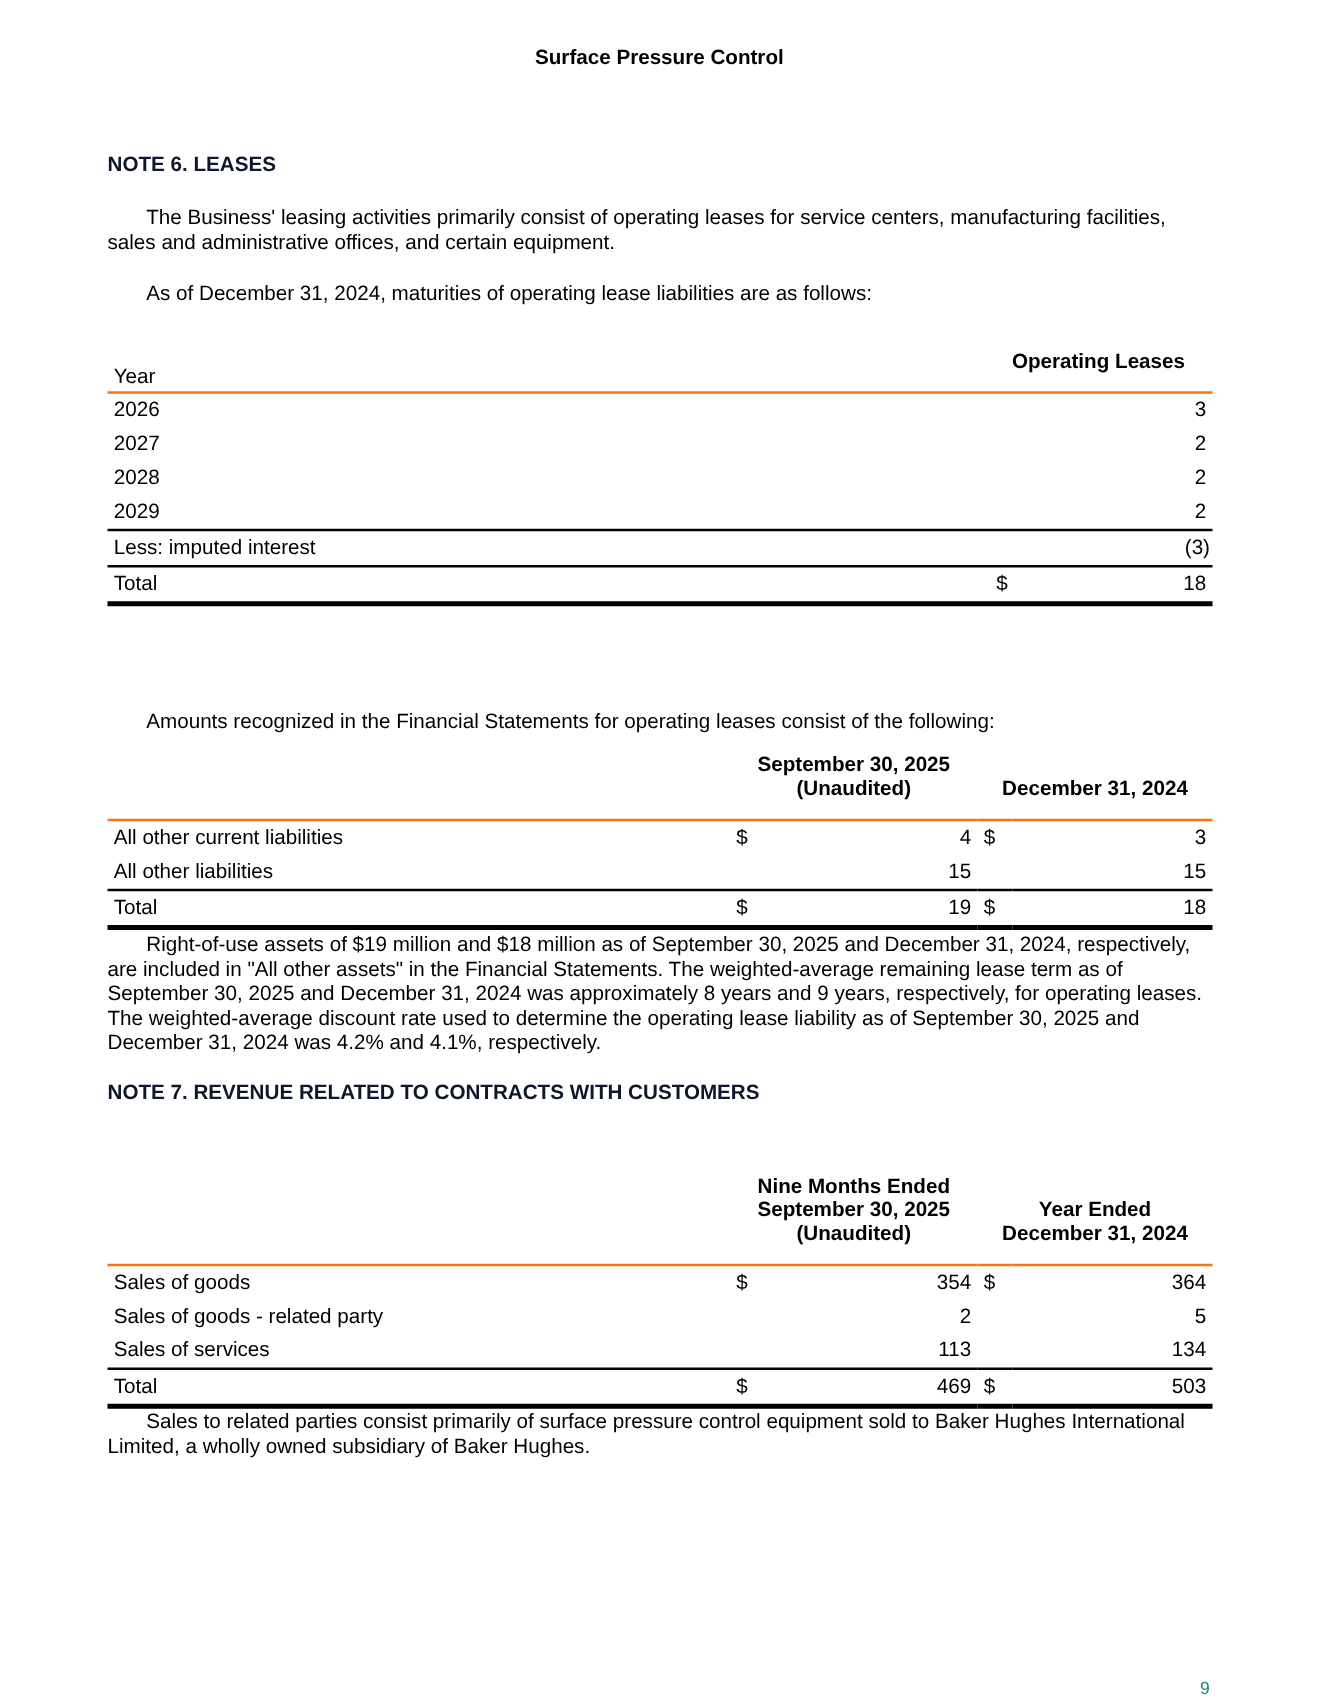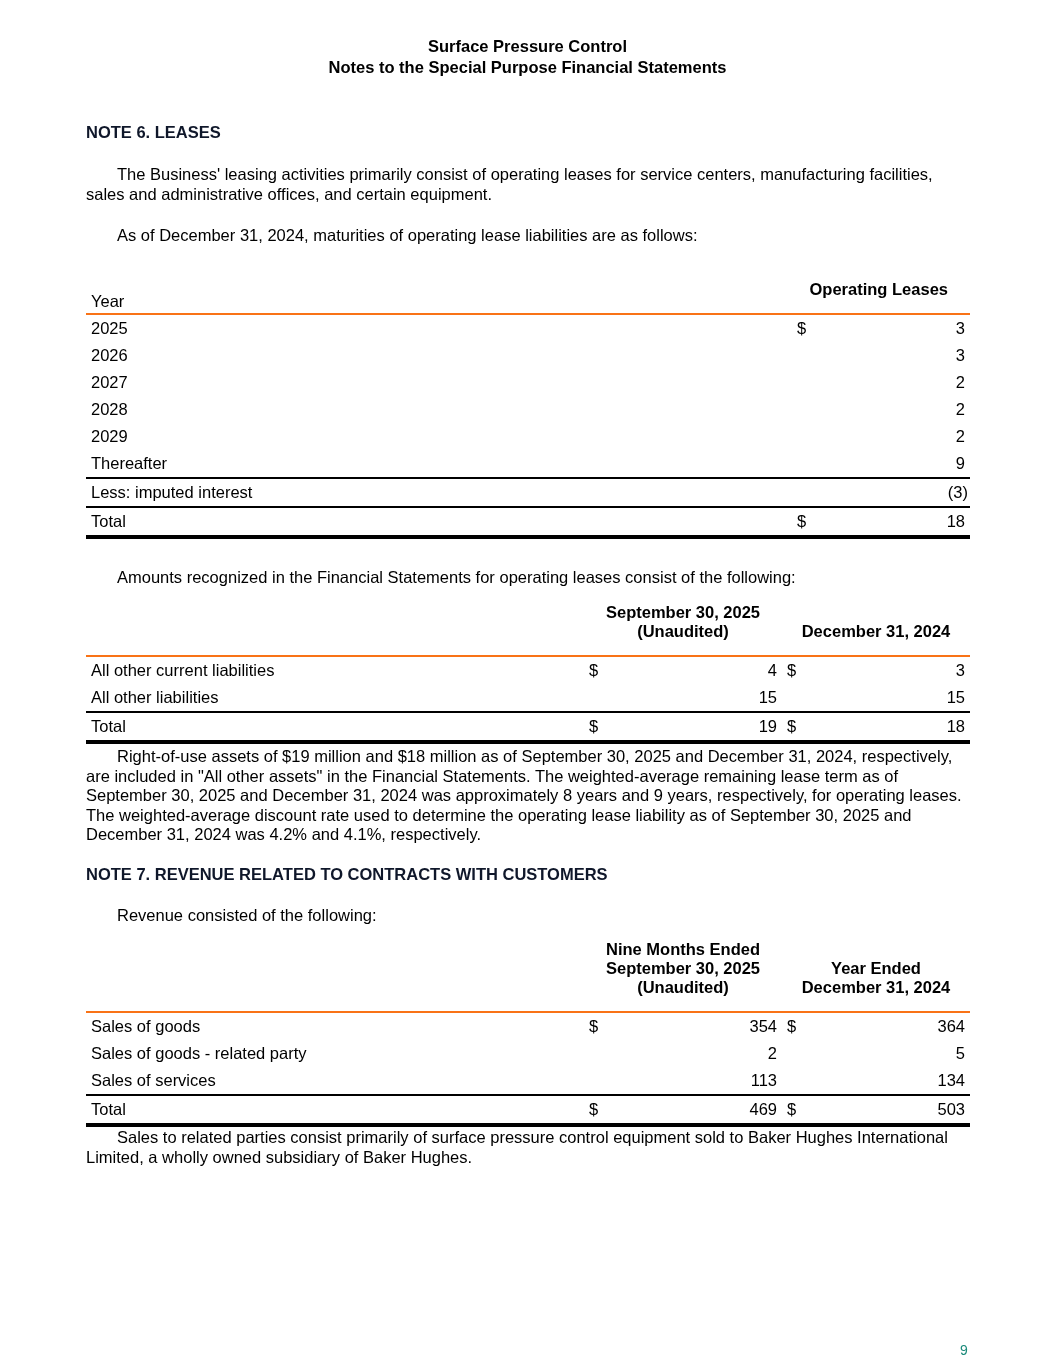--- a/index.html
+++ b/index.html
@@ -18,68 +18,57 @@
   .thead-row th, .thead-row td { border-bottom:2px solid #f97316; }
   .sep td { border-top:2px solid #000; }
   .dbl td { border-bottom:4px solid #000; }
   .pg { position:absolute; left:960px; top:1326px; color:#1a8a7a; font-size:14px; }
 </style>
 </head>
 <body>
 
 <div class="page">
   <div class="hdr" style="top:21px;">Surface Pressure Control</div>
-  <div class="hdr" style="top:42px;">Notes to the Special Purpose Financial Statements</div>
 
   <div class="note-title" style="top:107px;">NOTE 6. LEASES</div>
   <div class="para indent" style="top:149px;">The Business' leasing activities primarily consist of operating leases for service centers, manufacturing facilities, sales and administrative offices, and certain equipment.</div>
   <div class="para indent" style="top:210px;">As of December 31, 2024, maturities of operating lease liabilities are as follows:</div>
 
   <table style="top:256px;">
     <colgroup>
         <col>
         <col style="width:24px">
         <col style="width:150px">
       </colgroup>
     <tbody>
         <tr class="thead-row">
       <td class="lbl" style="vertical-align:bottom;padding-bottom:2px;">Year</td>
       <th colspan="2" style="text-align:right;padding-right:22px;">Operating Leases</th>
     </tr>
     </tbody>
       <tbody id="mat-body">
         <tr>
-          <td class="lbl">2025</td>
-          <td class="dol">$</td>
-          <td class="num">3</td>
-        </tr>
-        <tr>
           <td class="lbl">2026</td>
           <td class="dol"></td>
           <td class="num">3</td>
         </tr>
         <tr>
           <td class="lbl">2027</td>
           <td class="dol"></td>
           <td class="num">2</td>
         </tr>
         <tr>
           <td class="lbl">2028</td>
           <td class="dol"></td>
           <td class="num">2</td>
         </tr>
         <tr>
           <td class="lbl">2029</td>
           <td class="dol"></td>
           <td class="num">2</td>
-        </tr>
-        <tr>
-          <td class="lbl">Thereafter</td>
-          <td class="dol"></td>
-          <td class="num">9</td>
         </tr>
         <tr class="sep">
           <td class="lbl">Less: imputed interest</td>
           <td class="dol"></td>
           <td class="num" style="padding-right: 2px;">(3)</td>
         </tr>
         <tr class="sep dbl">
           <td class="lbl">Total</td>
           <td class="dol">$</td>
           <td class="num">18</td>
@@ -125,21 +114,20 @@
           <td class="num">19</td>
           <td class="dol">$</td>
           <td class="num">18</td>
         </tr>
       </tbody>
   </table>
 
   <div class="para indent" style="top:731px;">Right-of-use assets of $19 million and $18 million as of September 30, 2025 and December 31, 2024, respectively, are included in "All other assets" in the Financial Statements. The weighted-average remaining lease term as of September 30, 2025 and December 31, 2024 was approximately 8 years and 9 years, respectively, for operating leases. The weighted-average discount rate used to determine the operating lease liability as of September 30, 2025 and December 31, 2024 was 4.2% and 4.1%, respectively.</div>
 
   <div class="note-title" style="top:849px;">NOTE 7. REVENUE RELATED TO CONTRACTS WITH CUSTOMERS</div>
-  <div class="para indent" style="top:890px;">Revenue consisted of the following:</div>
 
   <table style="top:924px;">
     <colgroup>
         <col>
         <col style="width:18px">
         <col style="width:170px">
         <col style="width:18px">
         <col style="width:160px">
       </colgroup>
     <tbody>

